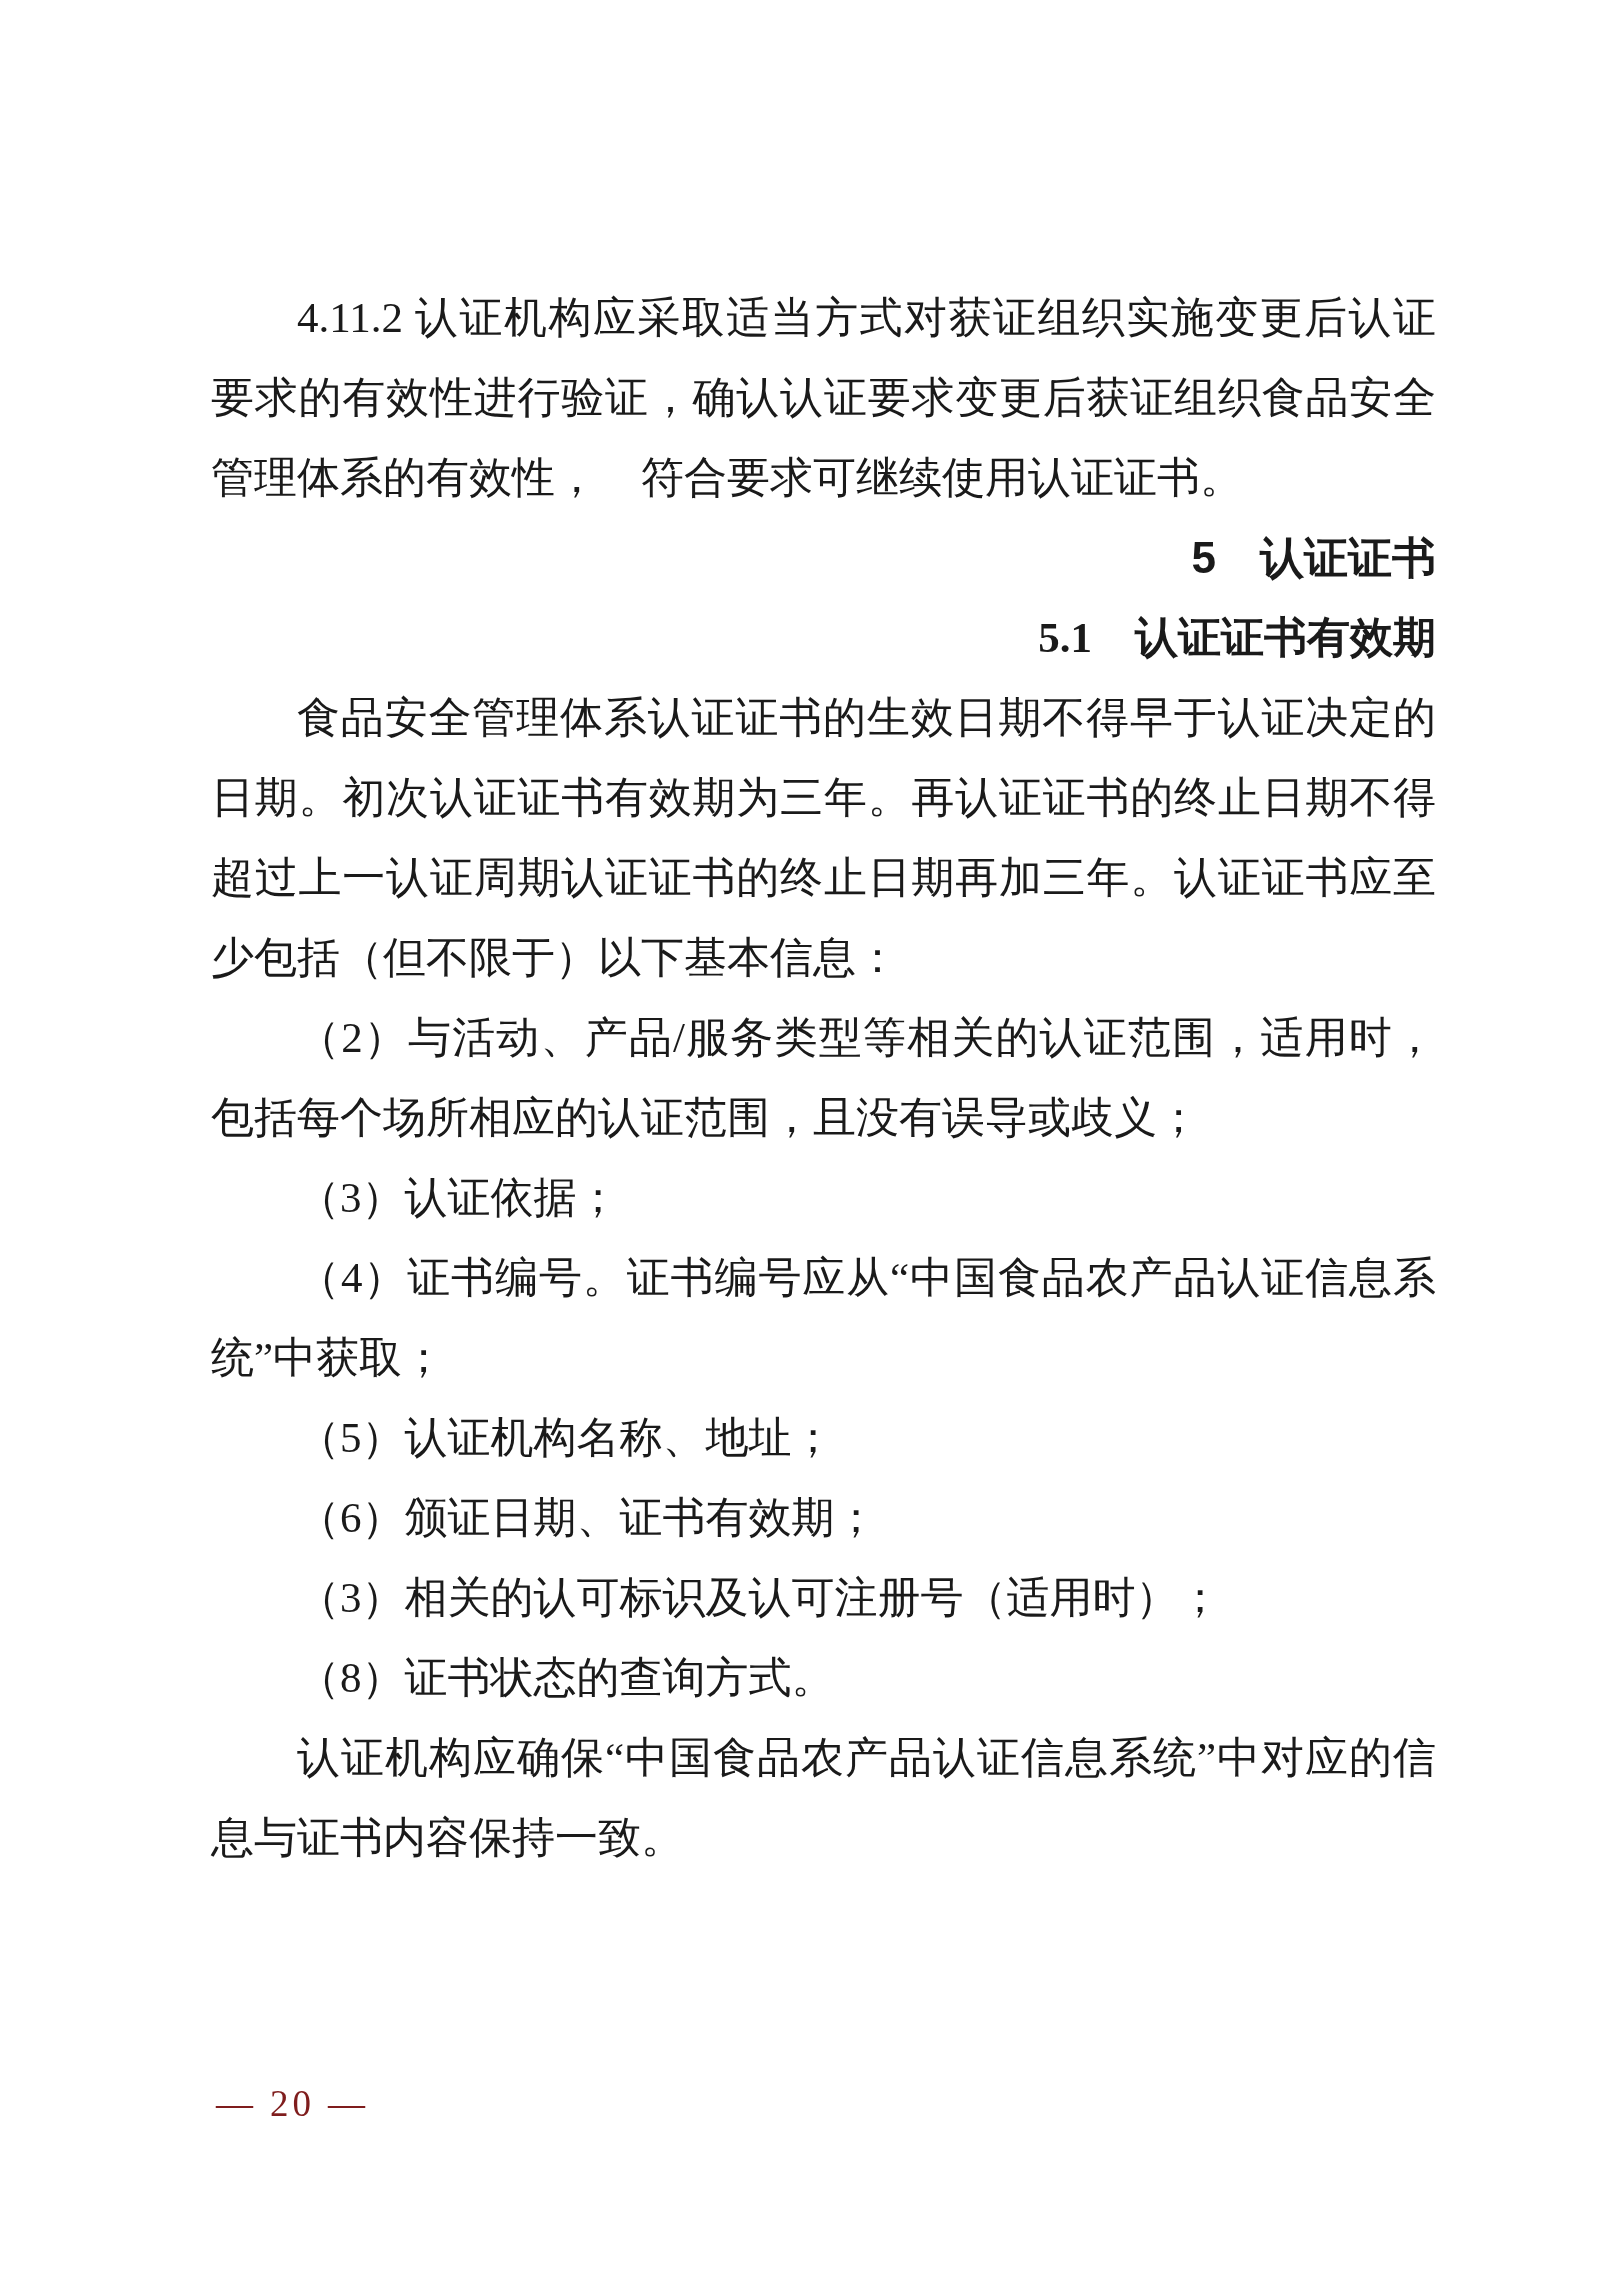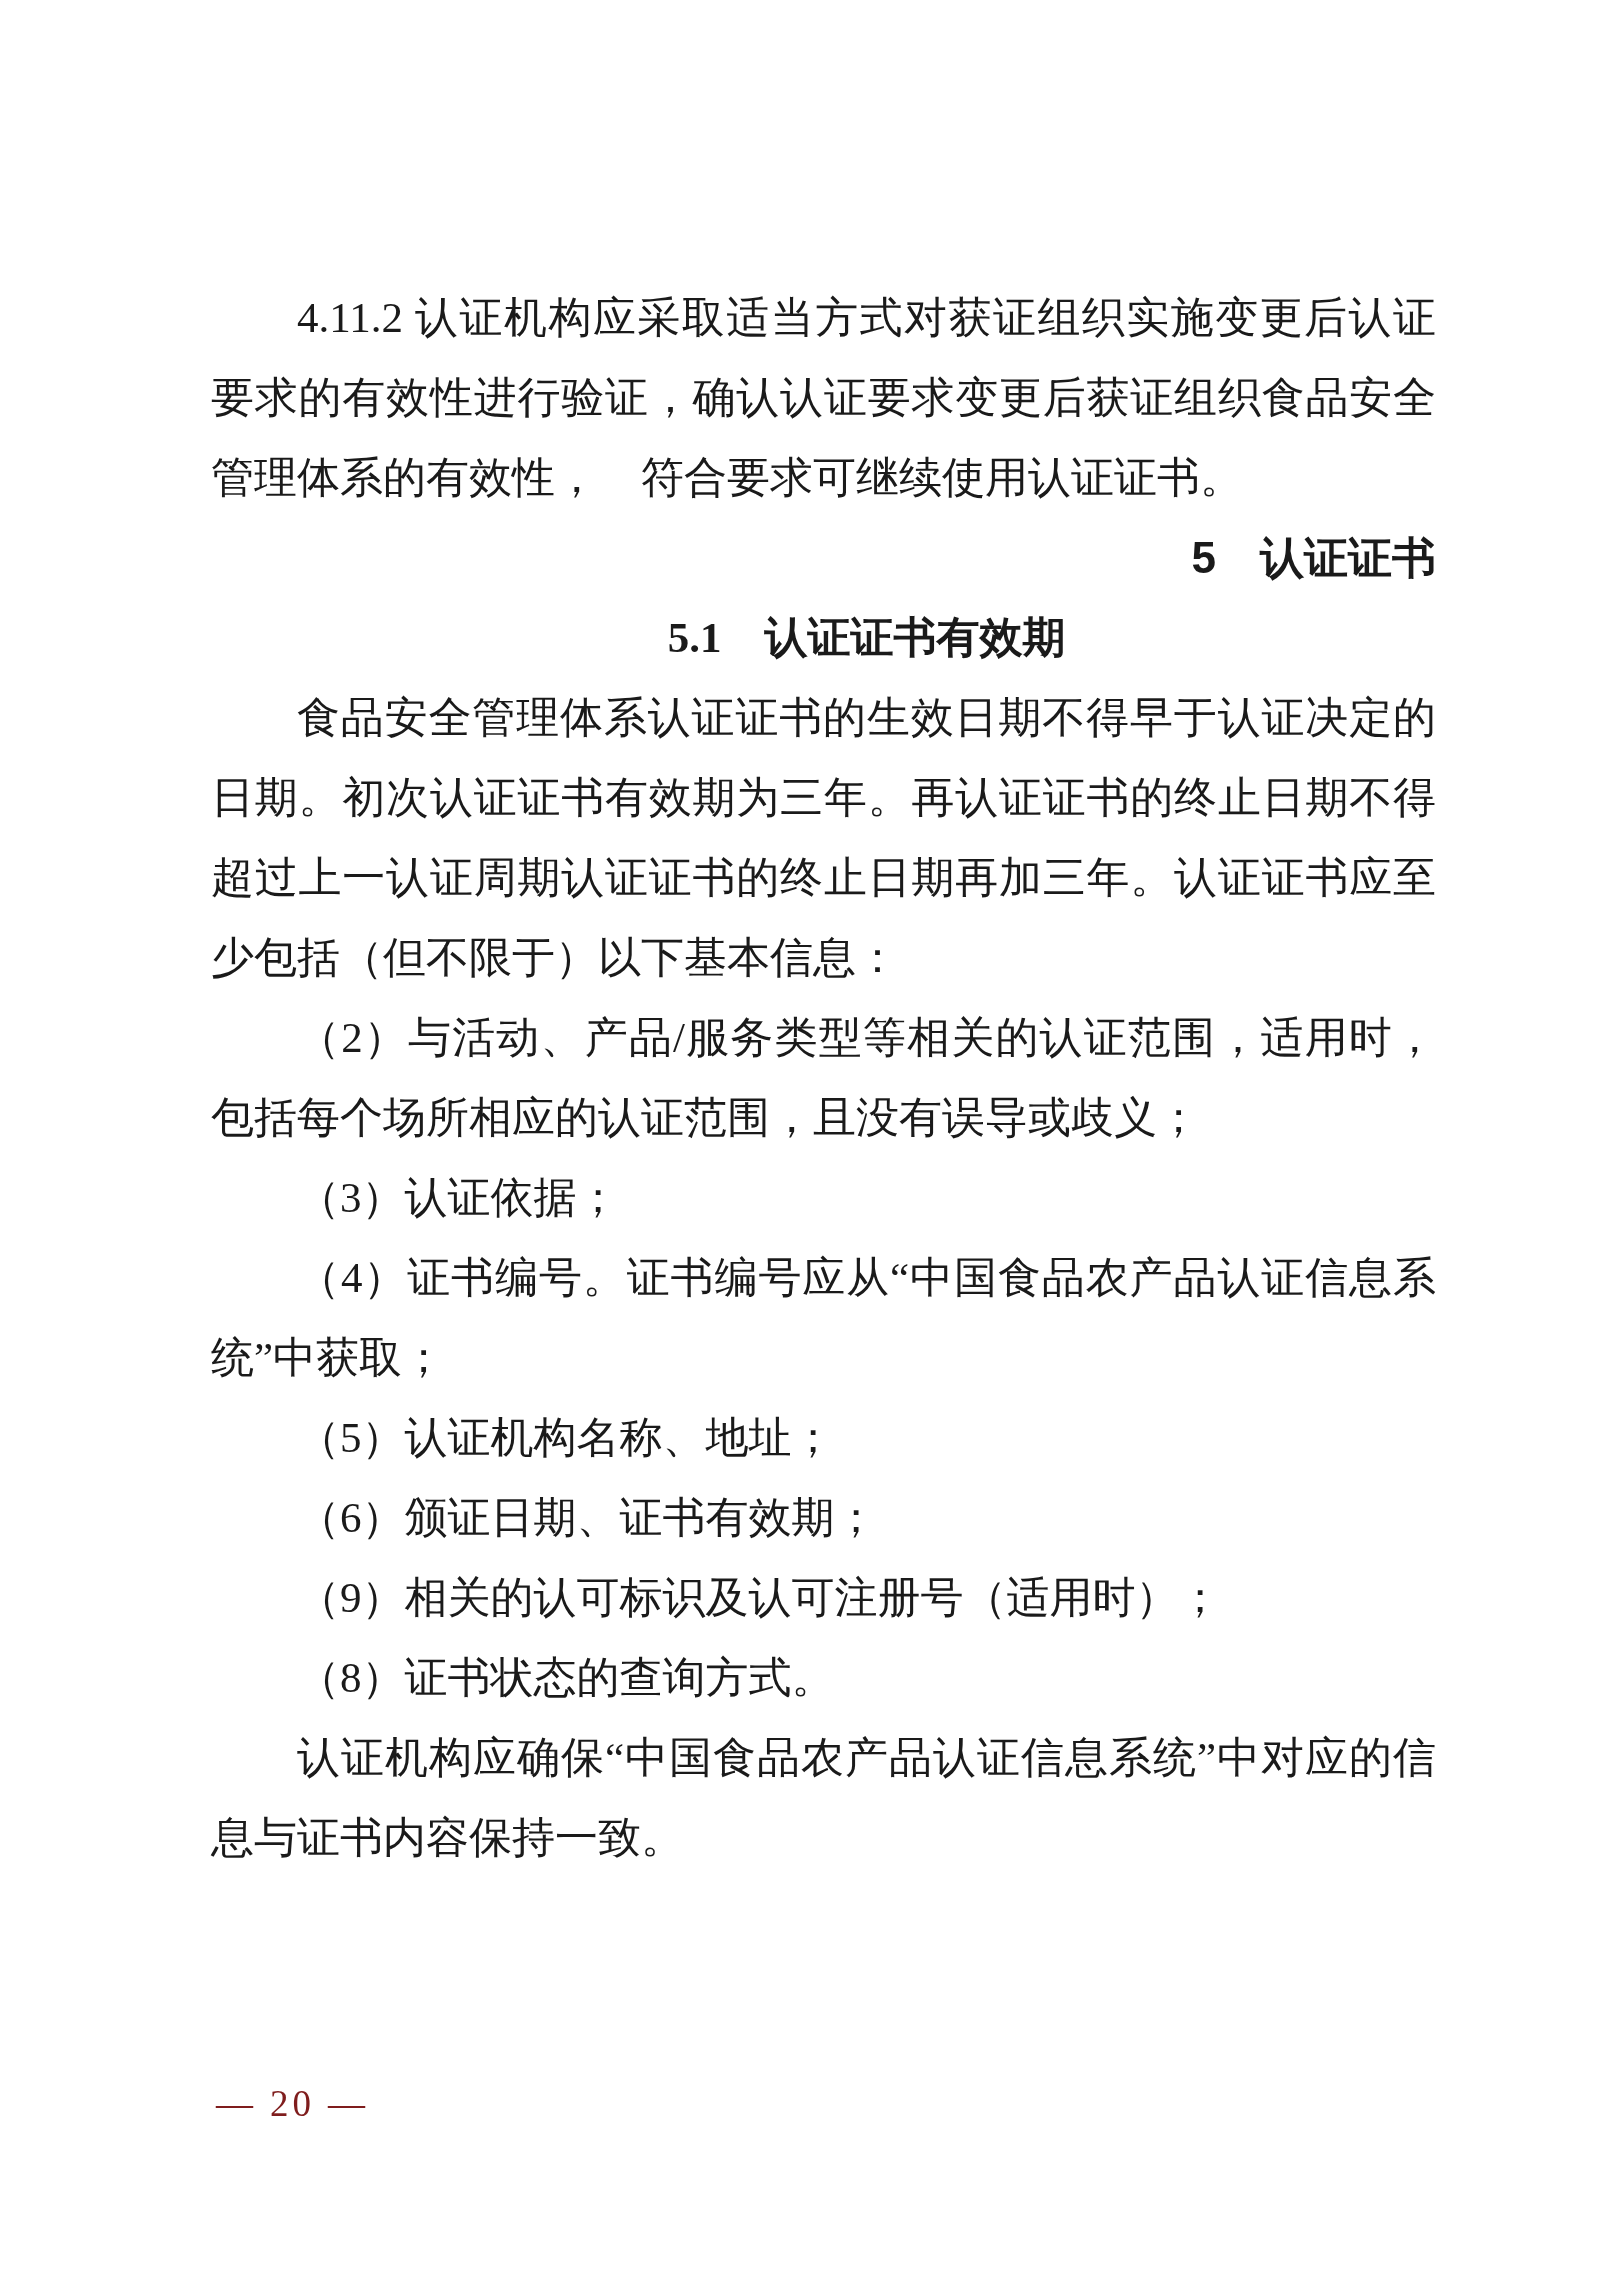--- a/index.html
+++ b/index.html
@@ -42,21 +42,21 @@
     line-height: 80px;
     text-indent: 86px;
     text-align: right;
   }
   .heading-2 {
     font-family: "Liberation Serif", "DejaVu Serif", serif;
     font-weight: 700;
     font-size: 43px;
     line-height: 80px;
     text-indent: 86px;
-    text-align: center;
+    text-align: right;
   }
   .footer {
     position: absolute;
     left: 216px;
     top: 2064px;
     font-family: "Liberation Serif", "DejaVu Serif", serif;
     font-size: 37px;
     line-height: 80px;
     letter-spacing: 3.9px;
     color: #7f1d1d;
@@ -69,19 +69,19 @@
   <div class="content" id="paragraphs-container">
       <p class="body-para">4.11.2 认证机构应采取适当方式对获证组织实施变更后认证要求的有效性进行验证，确认认证要求变更后获证组织食品安全管理体系的有效性，　符合要求可继续使用认证证书。</p>
       <h2 class="heading-1">5　认证证书</h2>
       <h3 class="heading-2">5.1　认证证书有效期</h3>
       <p class="body-para">食品安全管理体系认证证书的生效日期不得早于认证决定的日期。初次认证证书有效期为三年。再认证证书的终止日期不得超过上一认证周期认证证书的终止日期再加三年。认证证书应至少包括（但不限于）以下基本信息：</p>
       <p class="body-para">（2）与活动、产品/服务类型等相关的认证范围，适用时，包括每个场所相应的认证范围，且没有误导或歧义；</p>
       <p class="body-para">（3）认证依据；</p>
       <p class="body-para">（4）证书编号。证书编号应从“中国食品农产品认证信息系统”中获取；</p>
       <p class="body-para">（5）认证机构名称、地址；</p>
       <p class="body-para">（6）颁证日期、证书有效期；</p>
-      <p class="body-para">（9）相关的认可标识及认可注册号（适用时）；</p>
+      <p class="body-para">（3）相关的认可标识及认可注册号（适用时）；</p>
       <p class="body-para">（8）证书状态的查询方式。</p>
       <p class="body-para">认证机构应确保“中国食品农产品认证信息系统”中对应的信息与证书内容保持一致。</p>
     </div>
   <div class="footer">— 20 —</div>
 </div>
 
 
 </body></html>

